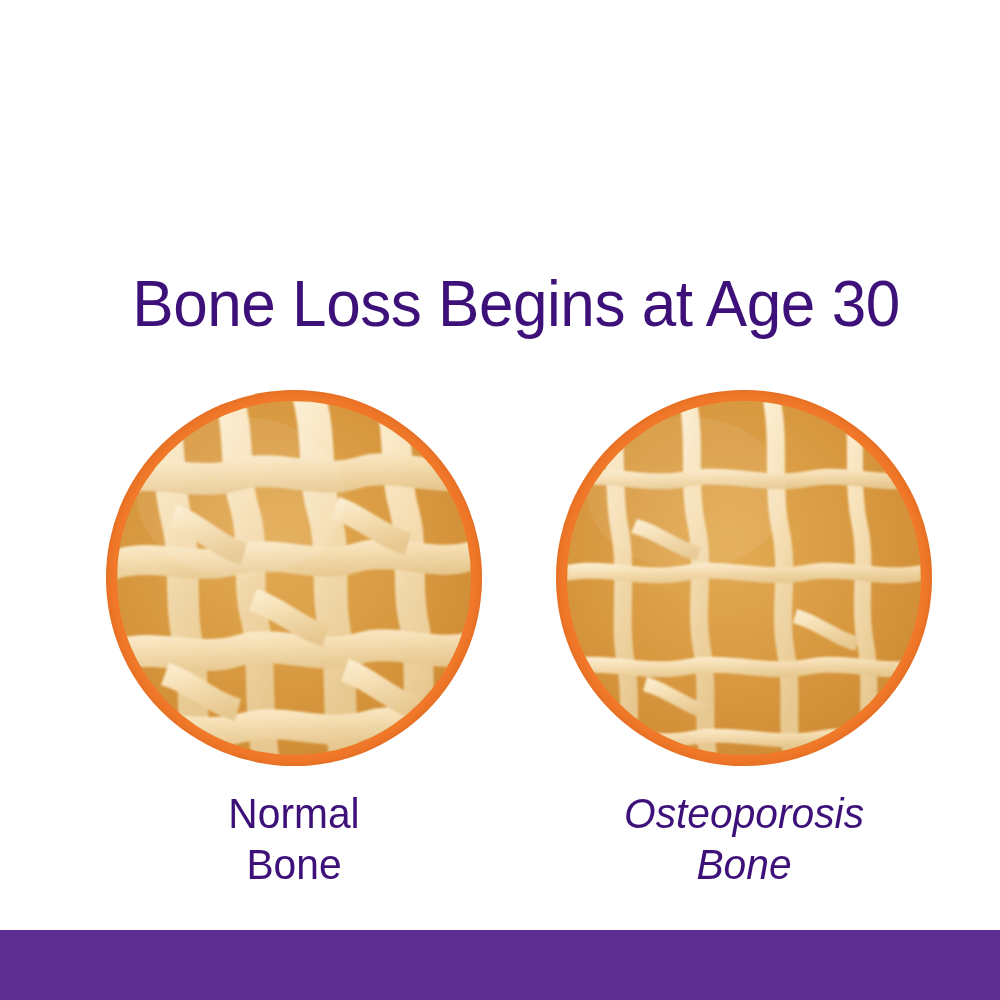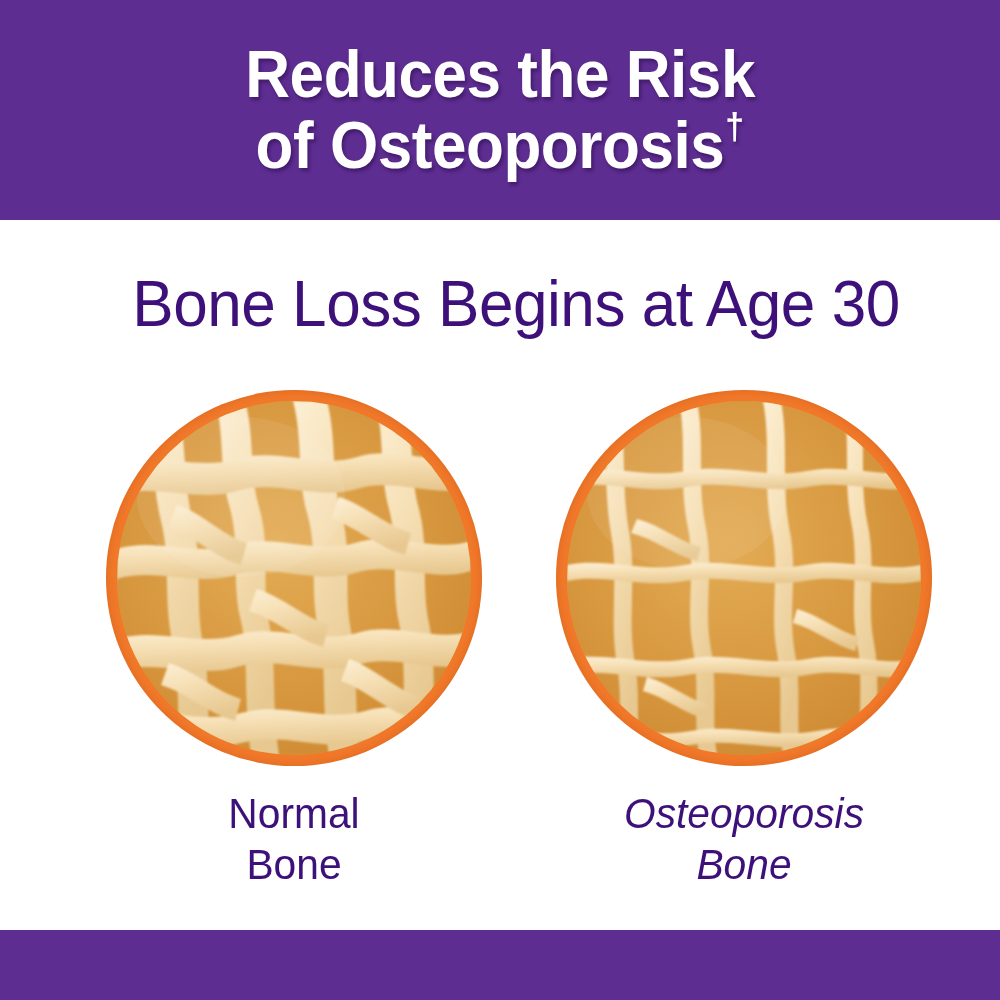--- a/index.html
+++ b/index.html
@@ -155,26 +155,20 @@
     width: 1000px;
     height: 70px;
     background: #5E2D91;
   }
 </style>
 </head>
 <body>
 
 <div class="poster">
 
-  <div class="banner-top">
-    <div class="banner-top-inner">
-      <div class="headline-line">Reduces the Risk</div>
-      <div class="headline-line"><span>of Osteoporosis</span><span class="dagger">†</span></div>
-    </div>
-  </div>
 
   <div class="panel">
 
     <div class="subhead">Bone Loss Begins at Age 30</div>
 
     <div class="figures">
 
       <div class="figure left">
         <div class="bone-circle">
           <div class="bone-inner">

